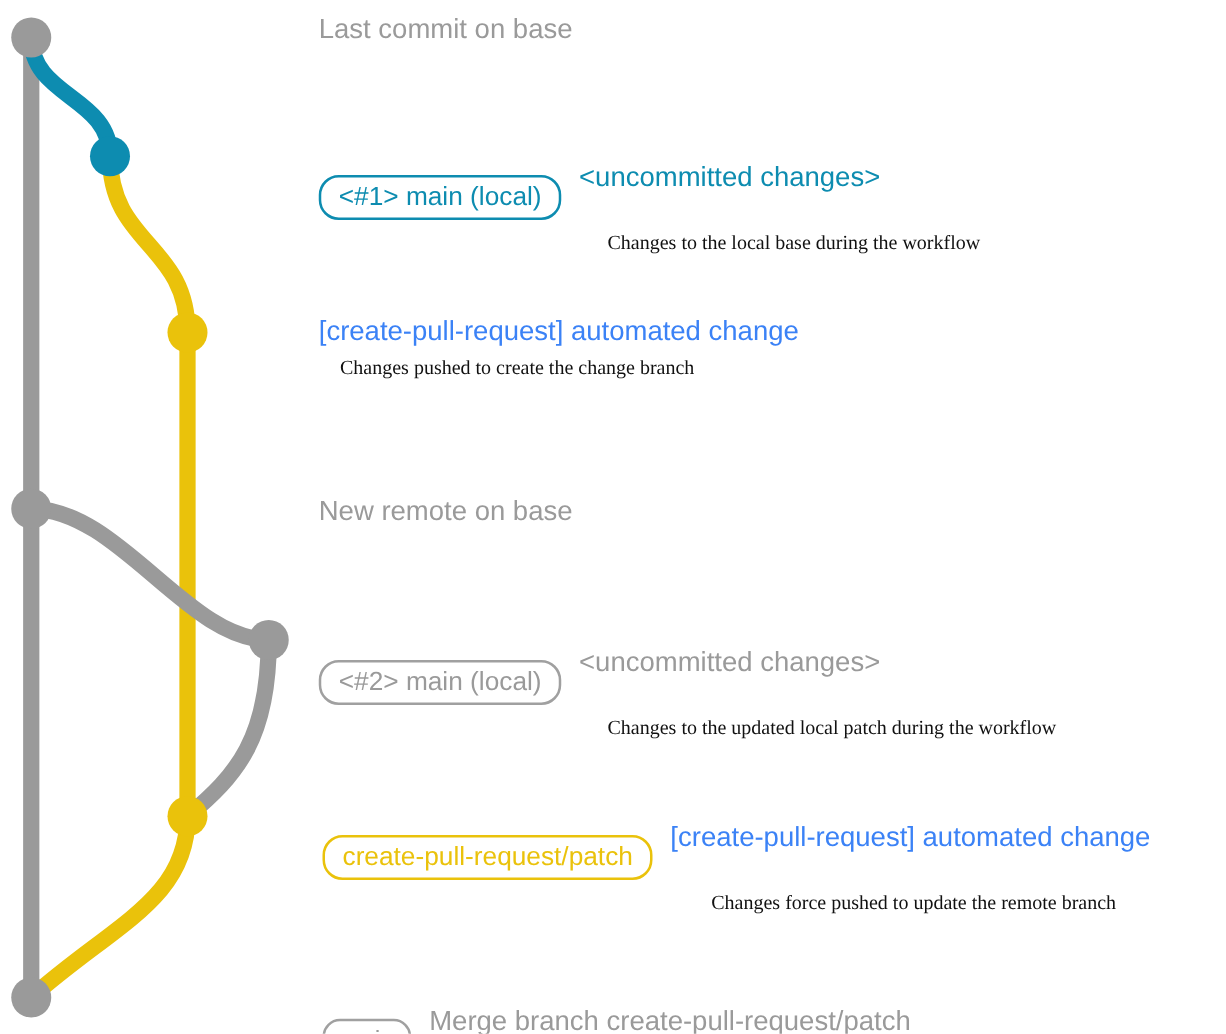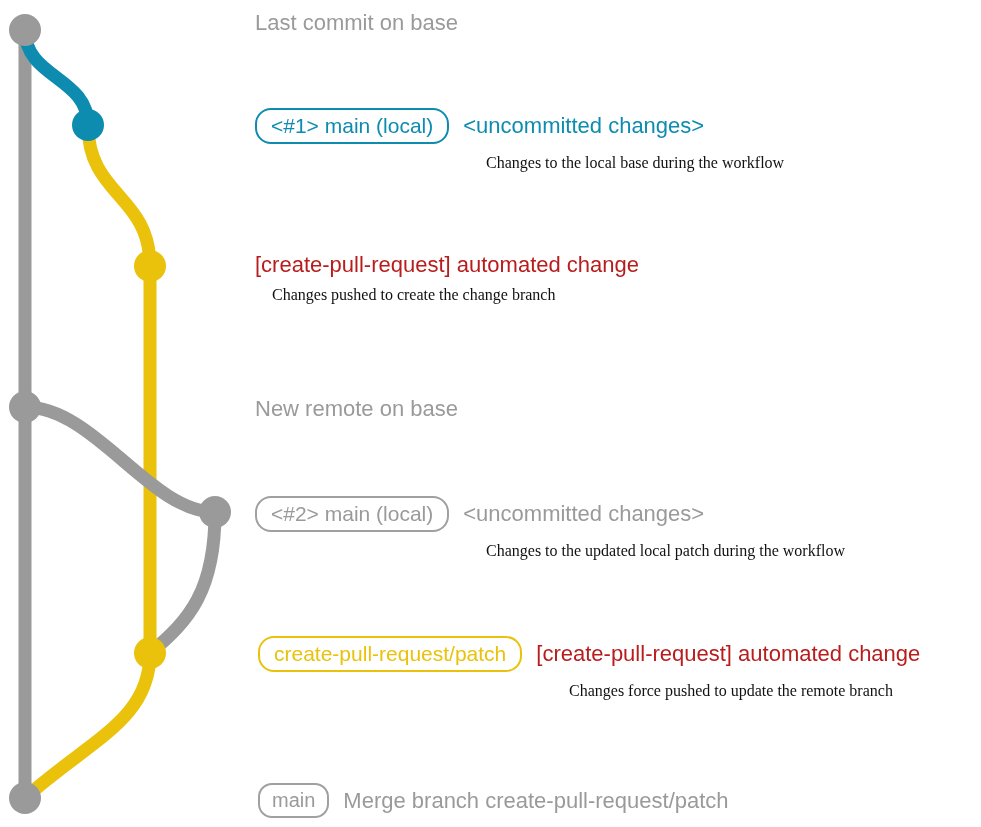--- a/index.html
+++ b/index.html
@@ -43,20 +43,21 @@
     display: inline-block;
     border: 2px solid #a3a3a3;
     border-radius: 16px;
     padding: 5px 14px 6px 14px;
     font-size: 21px;
     line-height: 1;
     font-family: "Liberation Sans", sans-serif;
     color: #9a9a9a;
     background: transparent;
     vertical-align: middle;
+    margin-top: 32px;
   }
   .branch-badge.teal  { border-color: #0d8cb0; color: #0d8cb0; }
   .branch-badge.amber { border-color: #eac20b; color: #eac20b; }
   .branch-badge.gray  { border-color: #a0a0a0; color: #9a9a9a; }
 
   .badge-small {
     font-size: 20px;
     padding: 5px 12px 6px 12px;
     border-radius: 14px;
   }
@@ -64,21 +65,21 @@
   
   .subject {
     display: inline-block;
     font-size: 22px;
     line-height: 1;
     font-family: "Liberation Sans", sans-serif;
     vertical-align: middle;
     margin-left: 14px;
   }
   .subject.teal  { color: #0d8cb0; }
-  .subject.amber { color: #b91c1c; text-align: right; }
+  .subject.amber { color: #3b82f6; text-align: right; }
   .subject.gray  { color: #9a9a9a; }
   .subject.standalone { margin-left: 0; }
 
   
   .description {
     font-family: "Liberation Serif", serif;
     font-size: 16px;
     line-height: 1;
     color: #111111;
     margin-top: 11px;

